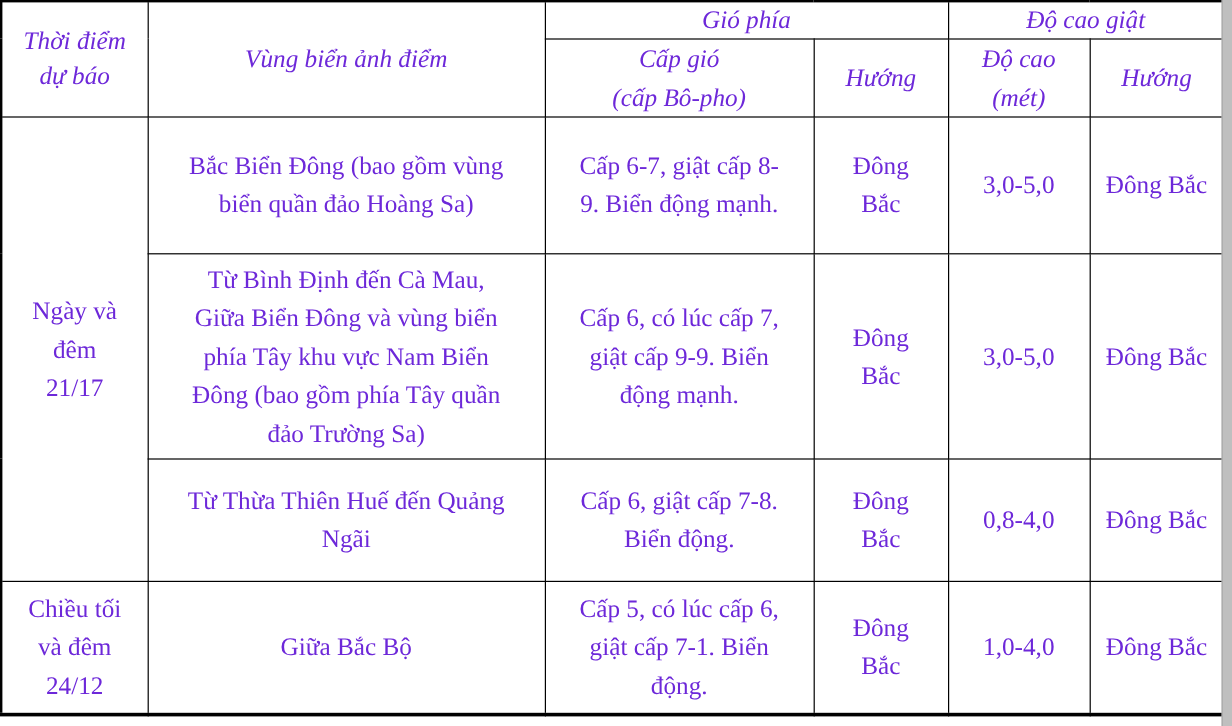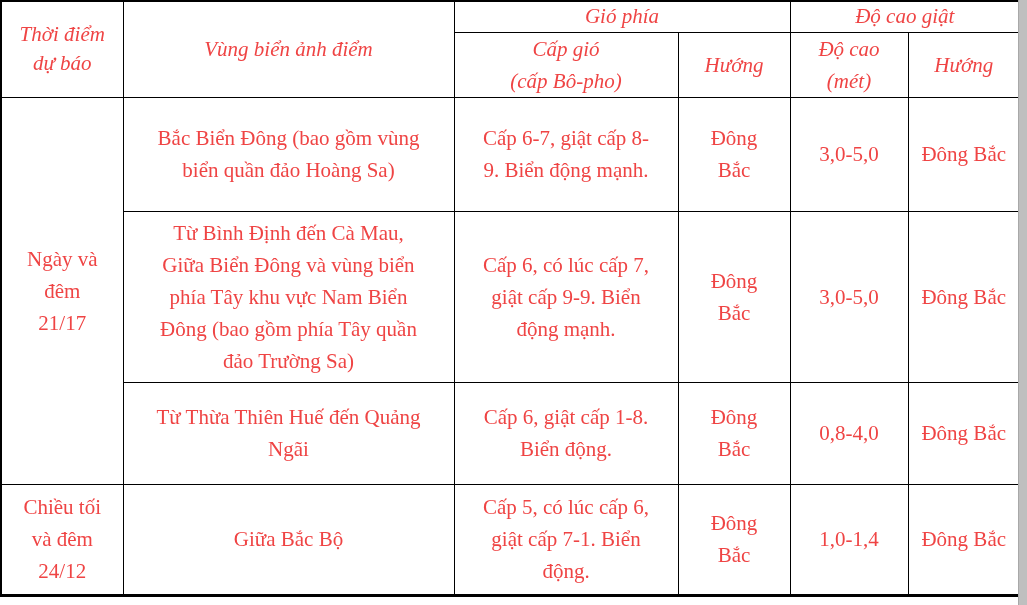--- a/index.html
+++ b/index.html
@@ -7,21 +7,21 @@
     padding: 0;
     background: #ffffff;
   }
   .canvas {
     position: relative;
     width: 1027px;
     height: 605px;
     background: #ffffff;
     overflow: hidden;
     font-family: "Liberation Serif", serif;
-    color: #ef4444;
+    color: #6d28d9;
   }
   table.forecast {
     position: absolute;
     left: 0;
     top: 0;
     width: 1019px;
     border-collapse: collapse;
     table-layout: fixed;
     border: 2px solid #000000;
     border-bottom: 3px solid #000000;
@@ -108,39 +108,39 @@
 giật cấp 9-9. Biển
 động mạnh.</td>
         <td>Đông
 Bắc</td>
         <td>3,0-5,0</td>
         <td>Đông Bắc</td>
       </tr>
       <tr style="height:102px">
         <td>Từ Thừa Thiên Huế đến Quảng
 Ngãi</td>
-        <td>Cấp 6, giật cấp 1-8.
+        <td>Cấp 6, giật cấp 7-8.
 Biển động.</td>
         <td>Đông
 Bắc</td>
         <td>0,8-4,0</td>
         <td>Đông Bắc</td>
       </tr>
 
       <tr style="height:111px">
         <td>Chiều tối
 và đêm
 24/12</td>
         <td>Giữa Bắc Bộ</td>
         <td>Cấp 5, có lúc cấp 6,
 giật cấp 7-1. Biển
 động.</td>
         <td>Đông
 Bắc</td>
-        <td>1,0-1,4</td>
+        <td>1,0-4,0</td>
         <td>Đông Bắc</td>
       </tr>
     </tbody>
   </table>
 
   <div class="scrollbar"></div>
 
 </div>
 
 </body></html>

